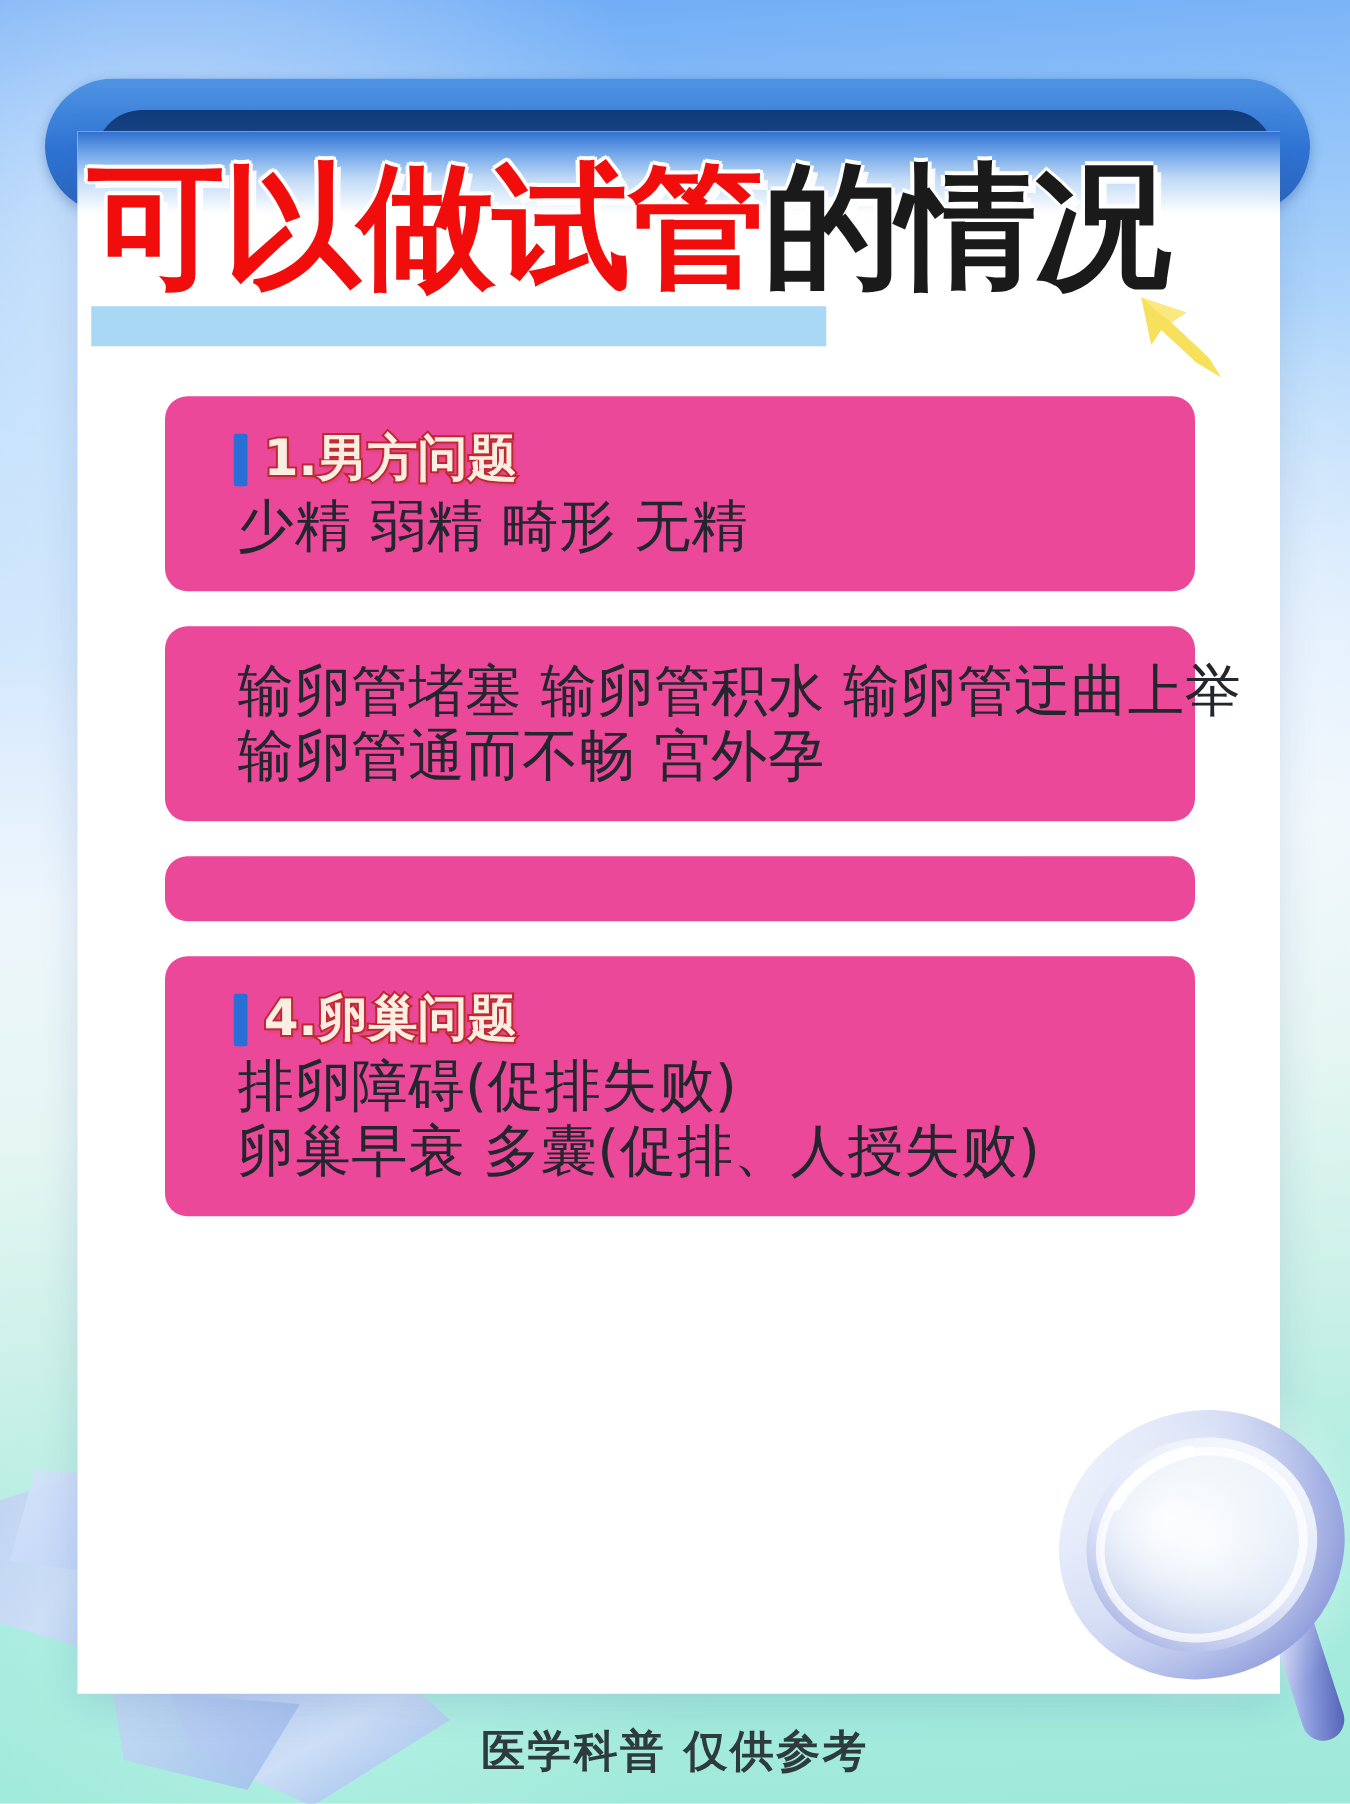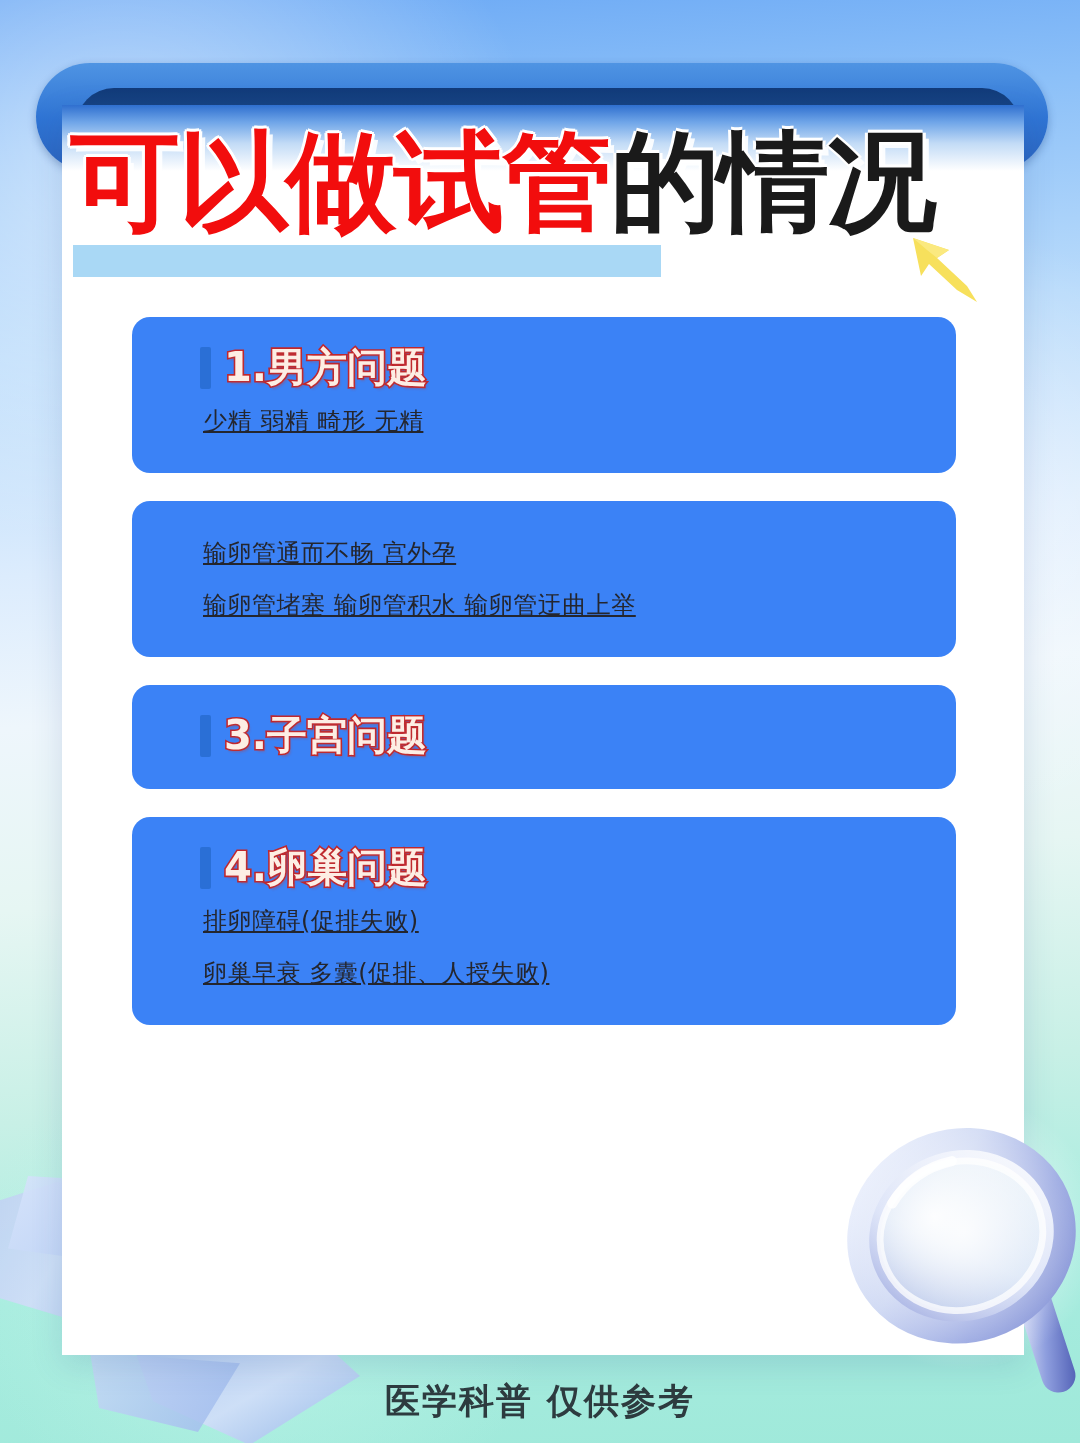--- a/index.html
+++ b/index.html
@@ -111,42 +111,42 @@
       3px 0 0 #ffffff, -3px 0 0 #ffffff, 0 3px 0 #ffffff, 0 -3px 0 #ffffff,
       6px 6px 0 rgba(255,255,255,.9);
   }
 
   
   .arrow{position:absolute;left:845px;top:123px;width:78px;height:80px;}
 
   
   .sections{position:absolute;left:70px;top:212px;width:824px;}
   .sec{
-    background:#3b82f6;border-radius:18px;
-    padding:26px 0 26px 13px;margin-bottom:28px;
+    background:#ec4899;border-radius:18px;
+    padding:26px 0 26px 0;margin-bottom:28px;
   }
   .sec-head{display:flex;align-items:center;padding:0 0 0 55px;margin-bottom:4px;}
   .sec-bar{
     width:11px;height:42px;background:#2a6fd6;border-radius:2px;
     margin-right:13px;flex:0 0 auto;margin-top:2px;
   }
   .sec-title{
     font-size:40px;font-weight:900;line-height:48px;
     color:#fdeee4;
     font-family:"DejaVu Sans","Liberation Sans",sans-serif;
     -webkit-text-stroke:3.2px #c0272d;
     paint-order:stroke fill;
     letter-spacing:0px;
     text-shadow:2px 3px 2px rgba(190,60,60,.30);
   }
   .sec-body{padding:0 34px 0 58px;}
   .sec-line{
-    font-size:24px;line-height:52px;color:#24262e;
-    font-family:"DejaVu Sans","Liberation Sans",sans-serif;
-    letter-spacing:0.5px;font-weight:500;white-space:nowrap;text-decoration:underline;
+    font-size:45px;line-height:52px;color:#24262e;
+    font-family:"DejaVu Sans","Liberation Sans",sans-serif;
+    letter-spacing:0.5px;font-weight:500;white-space:nowrap;
   }
 
   
   .footer{
     position:absolute;left:0;top:1378px;width:1080px;text-align:center;
     font-size:35px;font-weight:700;color:#2d3b3f;letter-spacing:2px;
     font-family:"DejaVu Sans","Liberation Sans",sans-serif;
   }
 </style>
 </head>
@@ -188,30 +188,26 @@
           <div class="sec-bar"></div>
           <div class="sec-title">1.男方问题</div>
         </div>
         <div class="sec-body">
           <div class="sec-line">少精 弱精 畸形 无精</div>
         </div>
       </div>
 
       <div class="sec">
         <div class="sec-body">
+          <div class="sec-line">输卵管堵塞 输卵管积水 输卵管迂曲上举</div>
           <div class="sec-line">输卵管通而不畅 宫外孕</div>
-          <div class="sec-line">输卵管堵塞 输卵管积水 输卵管迂曲上举</div>
-        </div>
-      </div>
-
-      <div class="sec">
-        <div class="sec-head">
-          <div class="sec-bar"></div>
-          <div class="sec-title">3.子宫问题</div>
-        </div>
+        </div>
+      </div>
+
+      <div class="sec">
       </div>
 
       <div class="sec">
         <div class="sec-head">
           <div class="sec-bar"></div>
           <div class="sec-title">4.卵巢问题</div>
         </div>
         <div class="sec-body">
           <div class="sec-line">排卵障碍(促排失败)</div>
           <div class="sec-line">卵巢早衰  多囊(促排、人授失败)</div>

